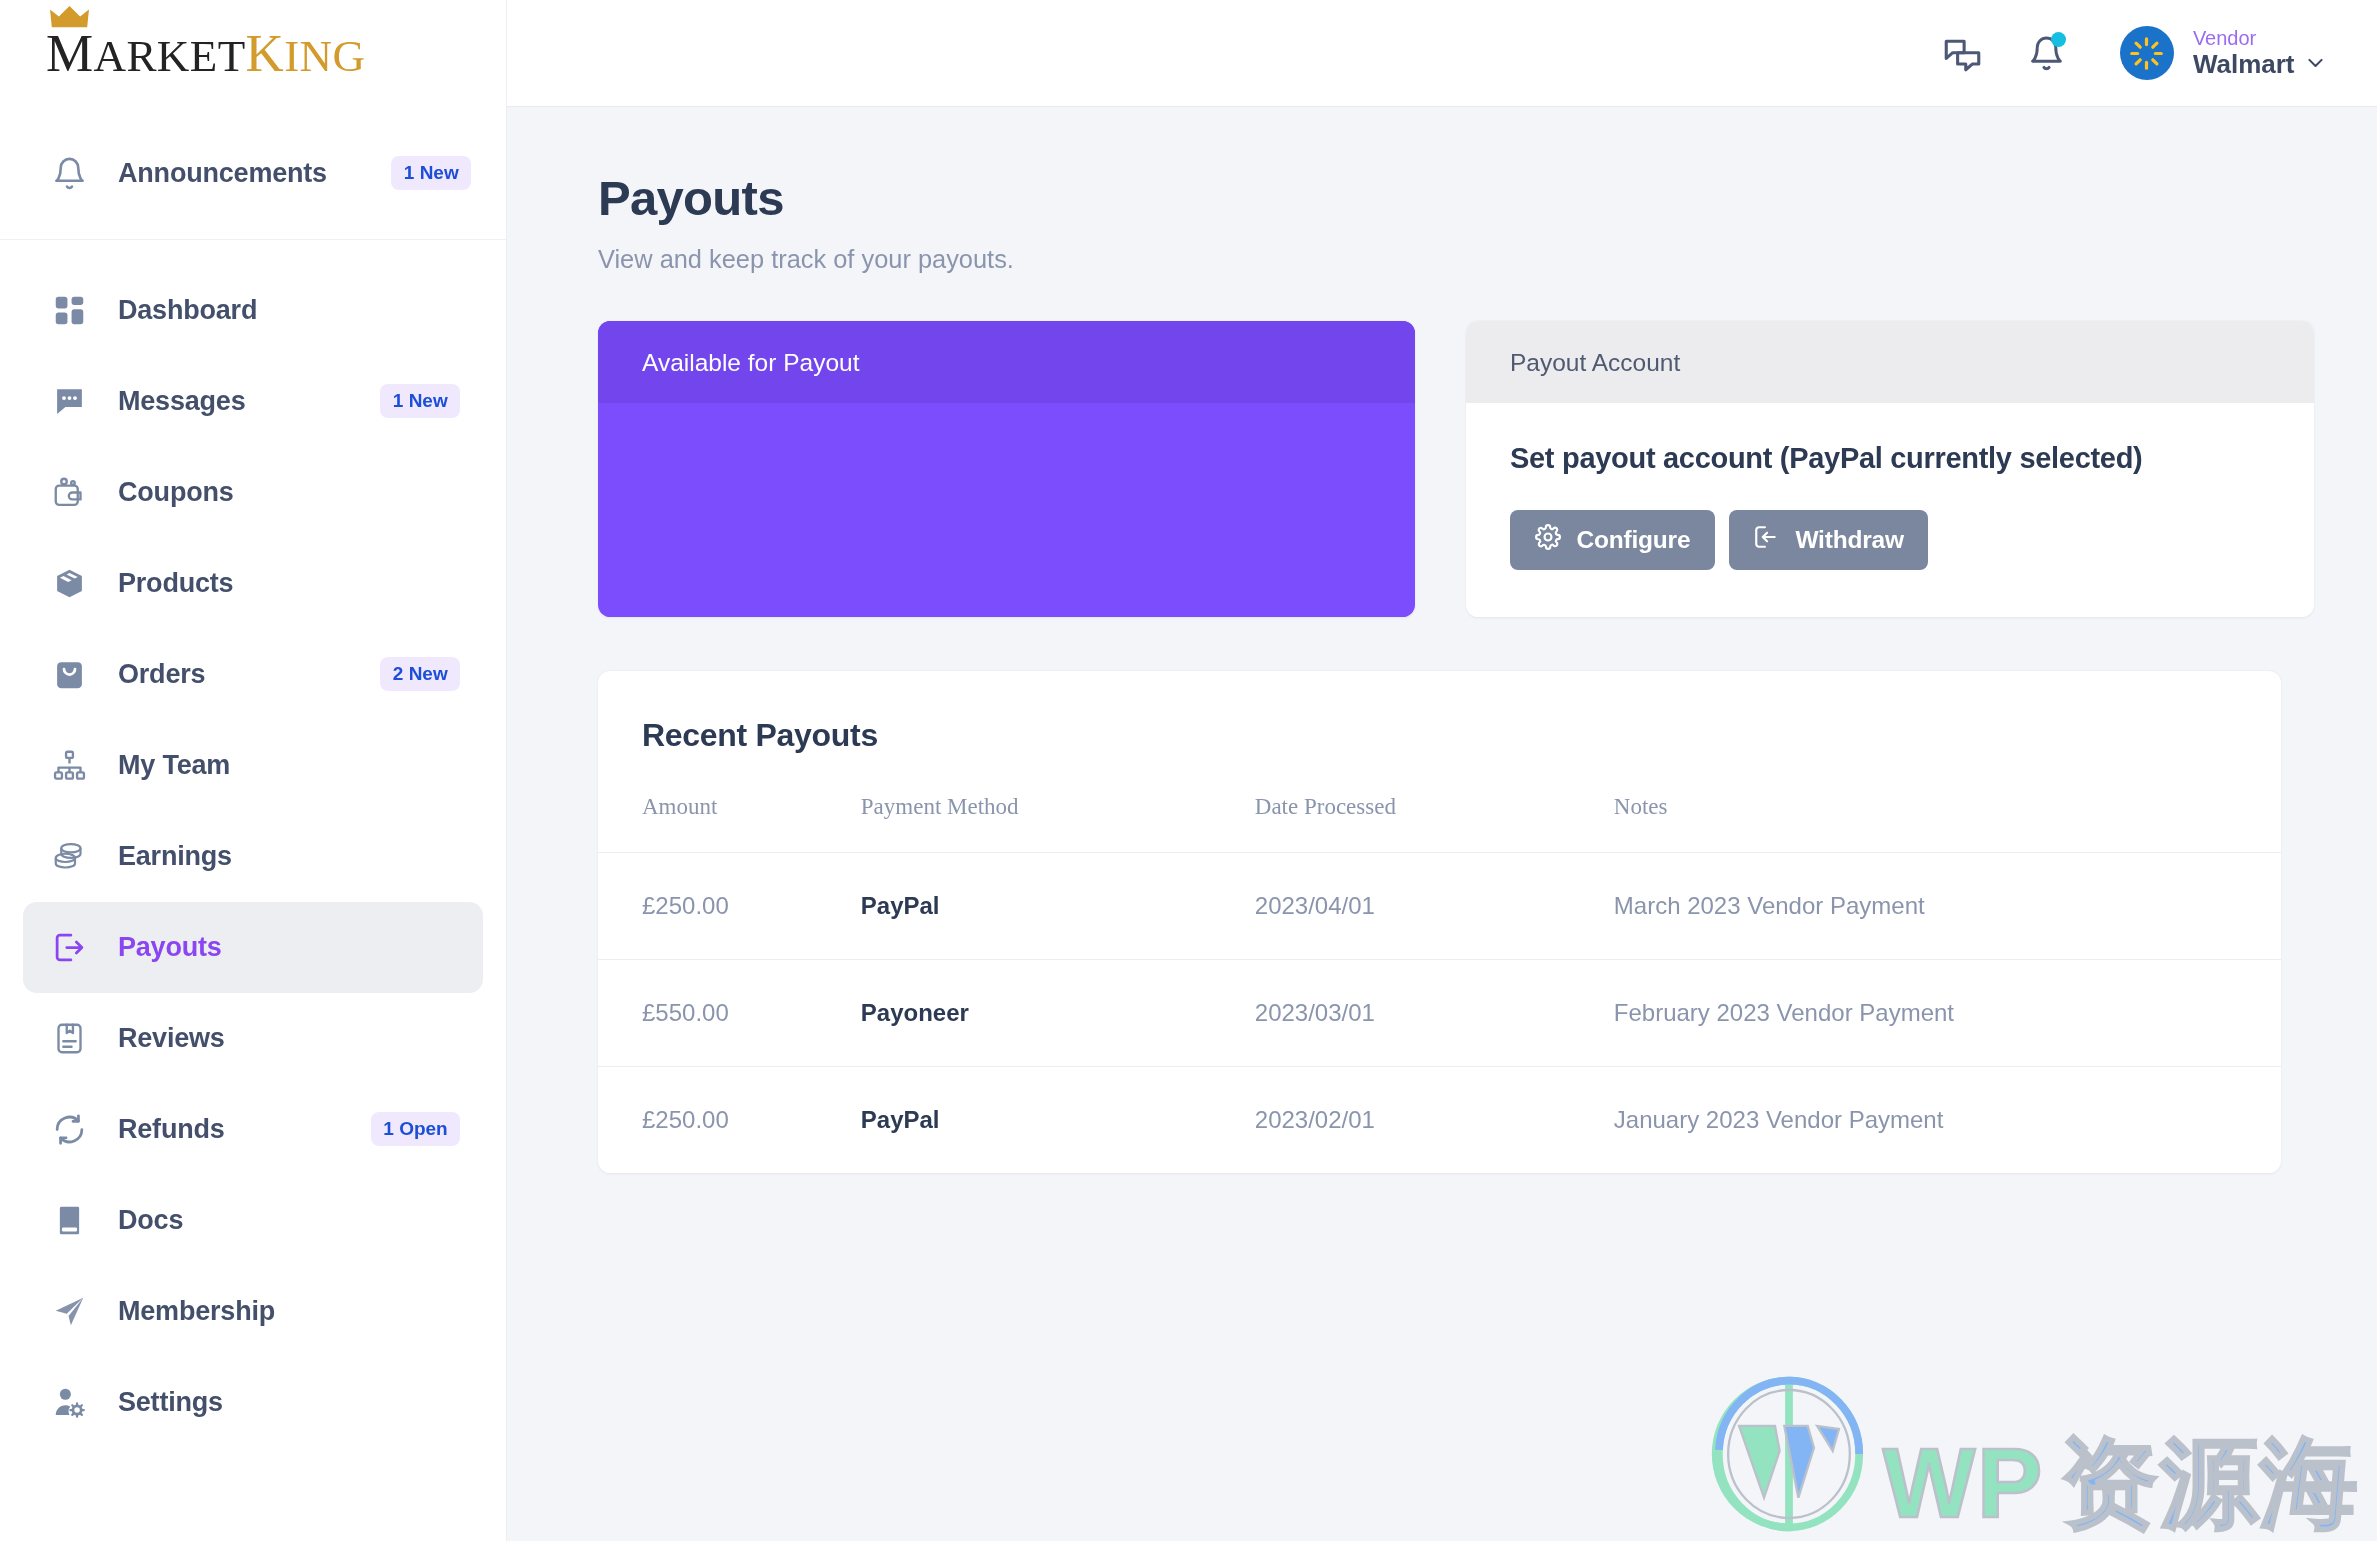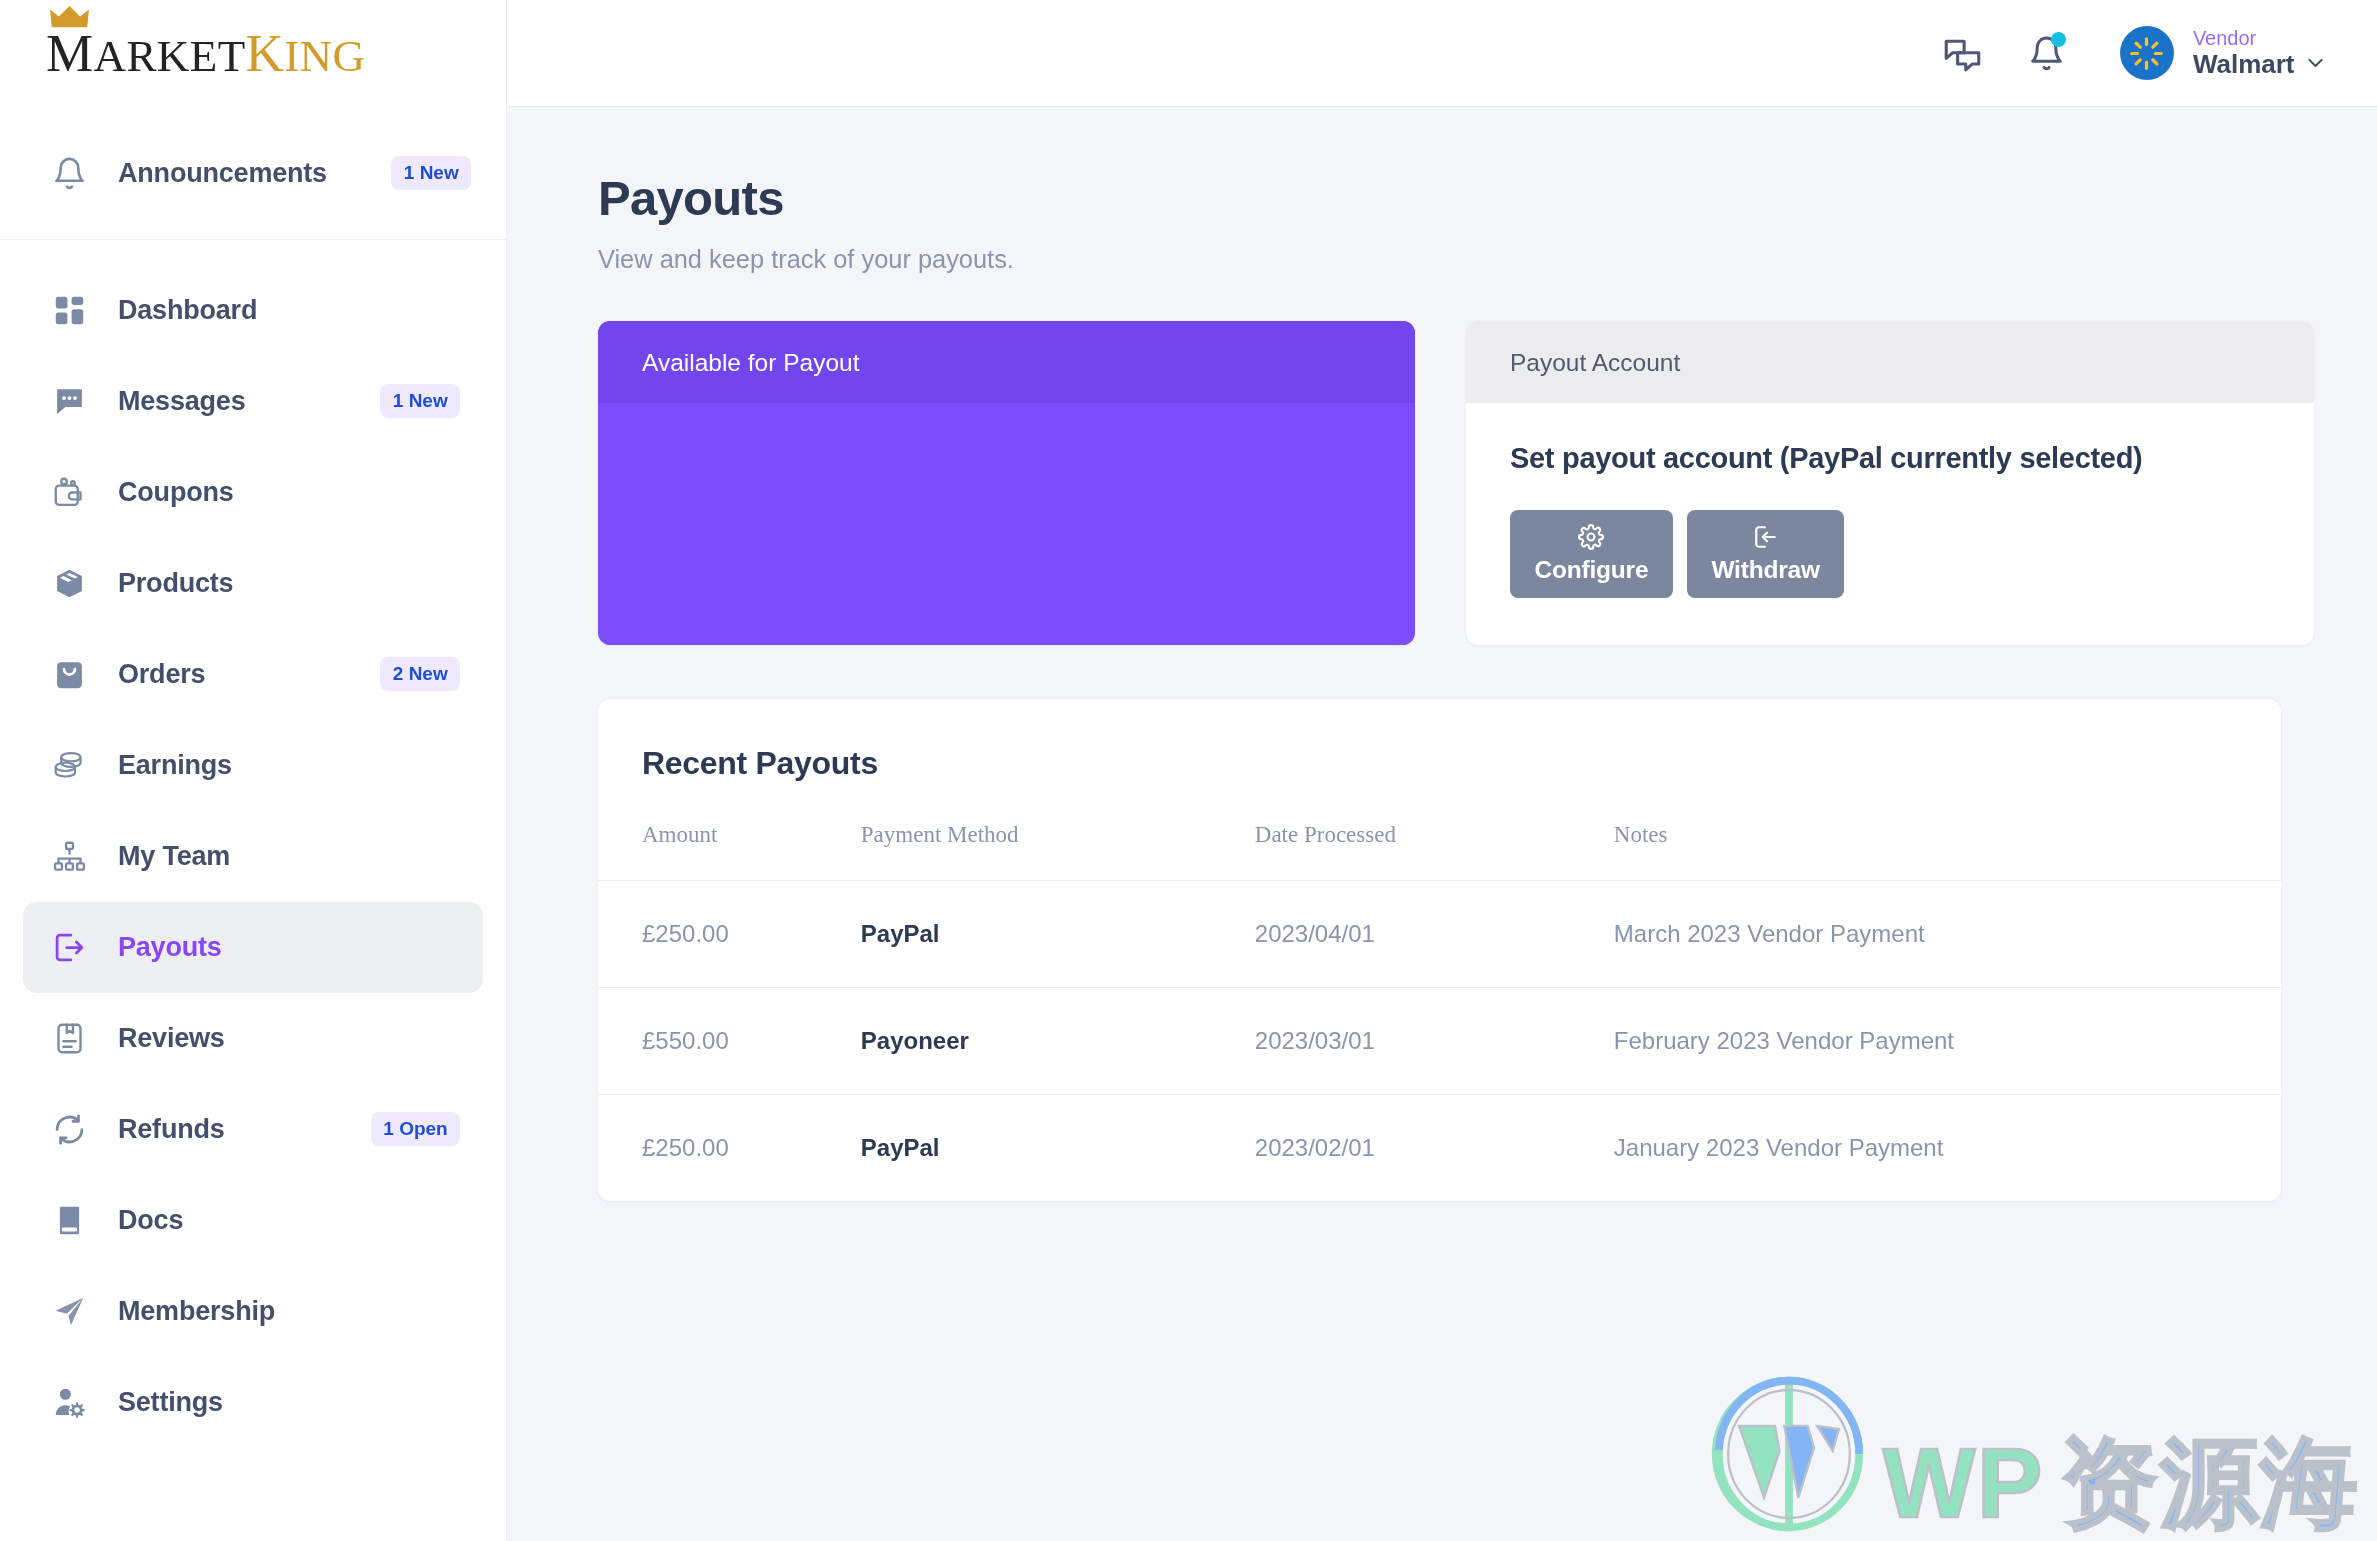--- a/index.html
+++ b/index.html
@@ -212,32 +212,31 @@
   }
   .ca-body { padding: 39px 44px 47px 44px; }
   .ca-title {
     font-size: 29px;
     font-weight: 700;
     color: #2c3a54;
     letter-spacing: -0.3px;
   }
   .btn-row { display: flex; gap: 14px; margin-top: 35px; }
   .btn {
-    display: flex; align-items: center; gap: 0;
+    display: flex; align-items: center; gap: 16px;
     background: #7b879f;
     color: #ffffff;
     border: none;
     border-radius: 8px;
     padding: 14px 24.5px;
     font-size: 24.5px;
     font-weight: 700;
     font-family: "Liberation Sans", sans-serif;
     cursor: pointer;
     letter-spacing: -0.2px;
-    flex-direction: column;
   }
   .btn svg { flex: 0 0 auto; }
 
   .table-card {
     margin-top: 54px;
     background: #ffffff;
     border-radius: 12.3px;
     box-shadow: 0 0.9px 2.6px rgba(40,40,80,0.07);
     width: 1683px;
     overflow: hidden;
@@ -375,41 +374,41 @@
             <rect x="3" y="3" width="18" height="19" rx="3"></rect>
             <path d="M8 8a4 4 0 0 0 8 0" fill="none" stroke="#fff" stroke-width="2" stroke-linecap="round"></path>
           </svg>
         </span>
         <span class="nav-label">Orders</span>
         <span class="badge">2 New</span>
       </div>
 
       <div class="nav-item">
         <span class="nav-ico">
-          <svg width="33" height="33" viewBox="0 0 24 24" fill="none" stroke="currentColor" stroke-width="1.6">
-            <ellipse cx="13" cy="6" rx="7" ry="3"></ellipse>
-            <path d="M6 6v4c0 1.7 3.1 3 7 3s7-1.3 7-3V6"></path>
-            <ellipse cx="9" cy="13" rx="7" ry="3"></ellipse>
-            <path d="M2 13v4c0 1.7 3.1 3 7 3s7-1.3 7-3v-4"></path>
-          </svg>
-        </span>
-        <span class="nav-label">Earnings</span>
-      </div>
-
-      <div class="nav-item">
-        <span class="nav-ico">
           <svg width="33" height="33" viewBox="0 0 24 24" fill="none" stroke="currentColor" stroke-width="1.7" stroke-linejoin="round">
             <rect x="9.5" y="2" width="5" height="4.5" rx="1"></rect>
             <rect x="1.5" y="17" width="5" height="4.5" rx="1"></rect>
             <rect x="9.5" y="17" width="5" height="4.5" rx="1"></rect>
             <rect x="17.5" y="17" width="5" height="4.5" rx="1"></rect>
             <path d="M12 6.5v4M4 17v-3.5h16V17M12 13.5V17"></path>
           </svg>
         </span>
         <span class="nav-label">My Team</span>
+      </div>
+
+      <div class="nav-item">
+        <span class="nav-ico">
+          <svg width="33" height="33" viewBox="0 0 24 24" fill="none" stroke="currentColor" stroke-width="1.6">
+            <ellipse cx="13" cy="6" rx="7" ry="3"></ellipse>
+            <path d="M6 6v4c0 1.7 3.1 3 7 3s7-1.3 7-3V6"></path>
+            <ellipse cx="9" cy="13" rx="7" ry="3"></ellipse>
+            <path d="M2 13v4c0 1.7 3.1 3 7 3s7-1.3 7-3v-4"></path>
+          </svg>
+        </span>
+        <span class="nav-label">Earnings</span>
       </div>
 
       <div class="nav-item active">
         <span class="nav-ico">
           <svg width="33" height="33" viewBox="0 0 24 24" fill="none" stroke="currentColor" stroke-width="2" stroke-linecap="round" stroke-linejoin="round">
             <path d="M13 3H5a2 2 0 0 0-2 2v14a2 2 0 0 0 2 2h8"></path>
             <path d="M10 12h11M17 8l4 4-4 4"></path>
           </svg>
         </span>
         <span class="nav-label">Payouts</span>

